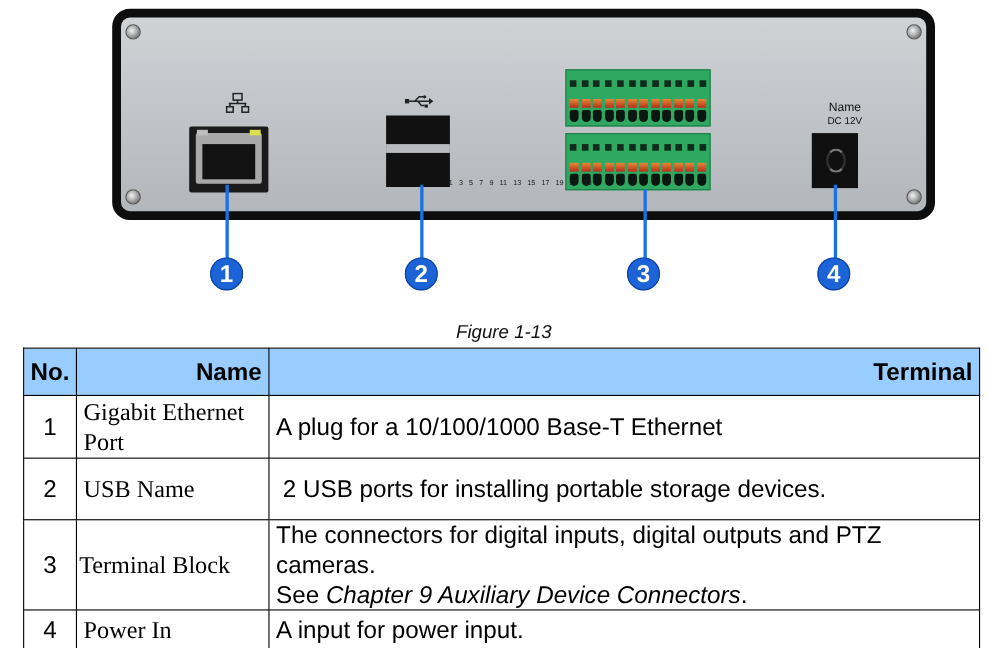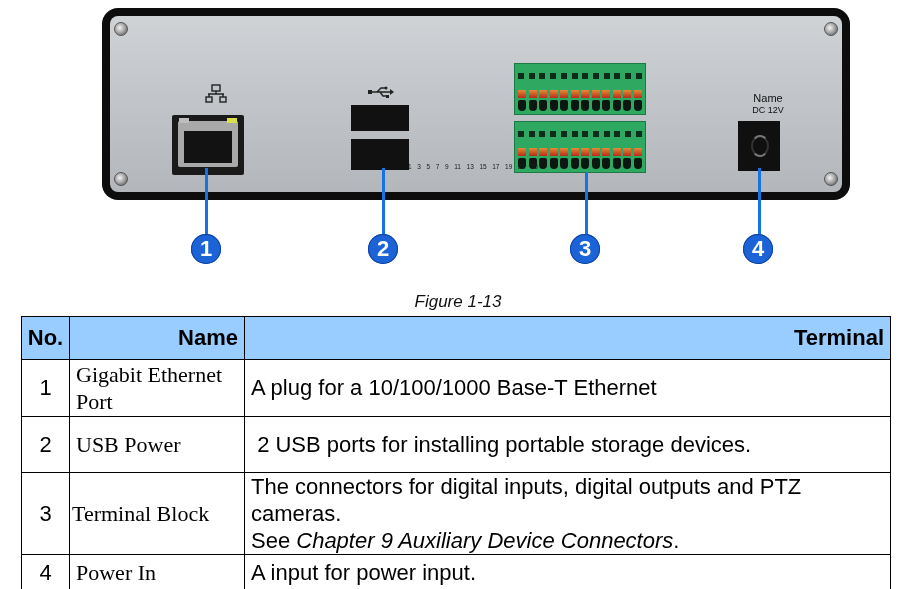--- a/index.html
+++ b/index.html
@@ -220,21 +220,21 @@
     <th>Name</th>
     <th>Terminal</th>
   </tr>
   <tr class="r1">
     <td class="no">1</td>
     <td class="name">Gigabit Ethernet Port</td>
     <td>A plug for a 10/100/1000 Base-T Ethernet</td>
   </tr>
   <tr class="r2">
     <td class="no">2</td>
-    <td class="name">USB Power</td>
+    <td class="name">USB Name</td>
     <td>&nbsp;<span>2 USB ports for installing portable storage devices.</span></td>
   </tr>
   <tr class="r3">
     <td class="no">3</td>
     <td class="name" style="padding-left:2px">Terminal Block</td>
     <td>
       <div>The connectors for digital inputs, digital outputs and PTZ cameras.</div>
       <div><span>See </span><span class="ital">Chapter 9 Auxiliary Device Connectors</span><span>.</span></div>
     </td>
   </tr>

